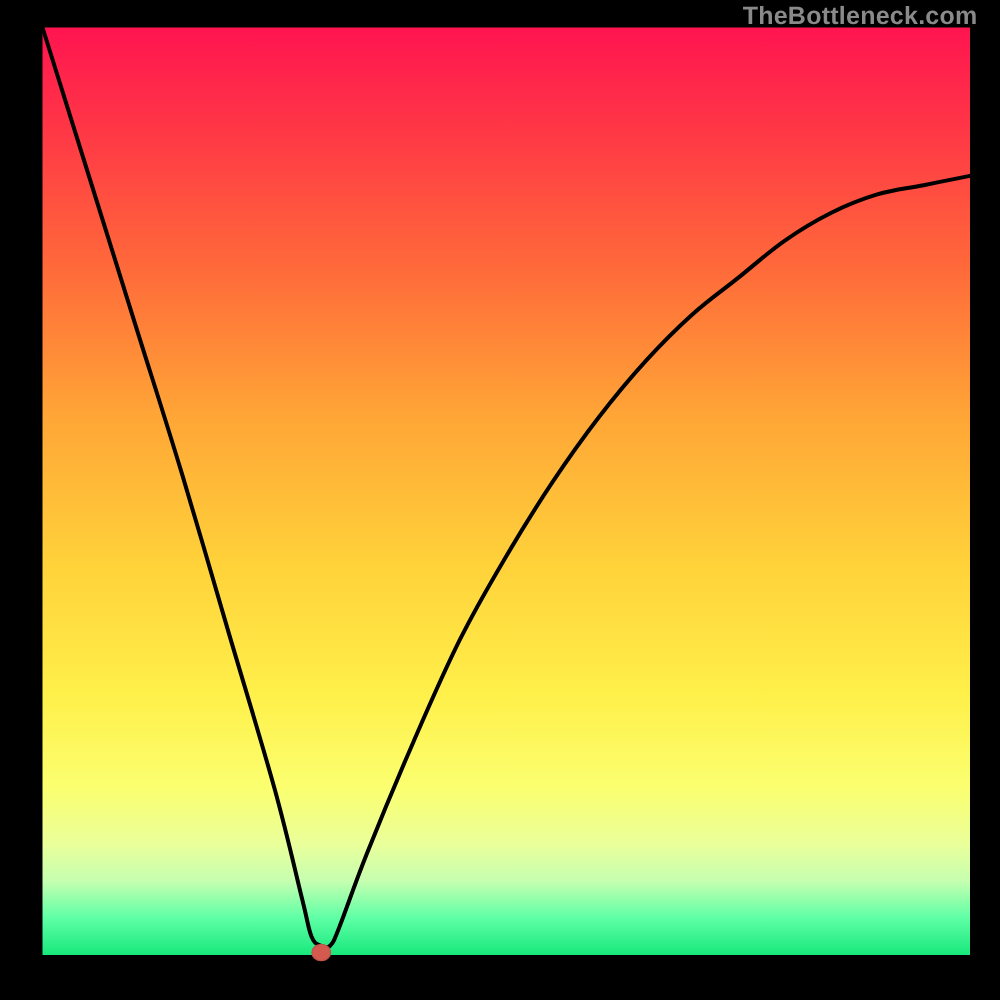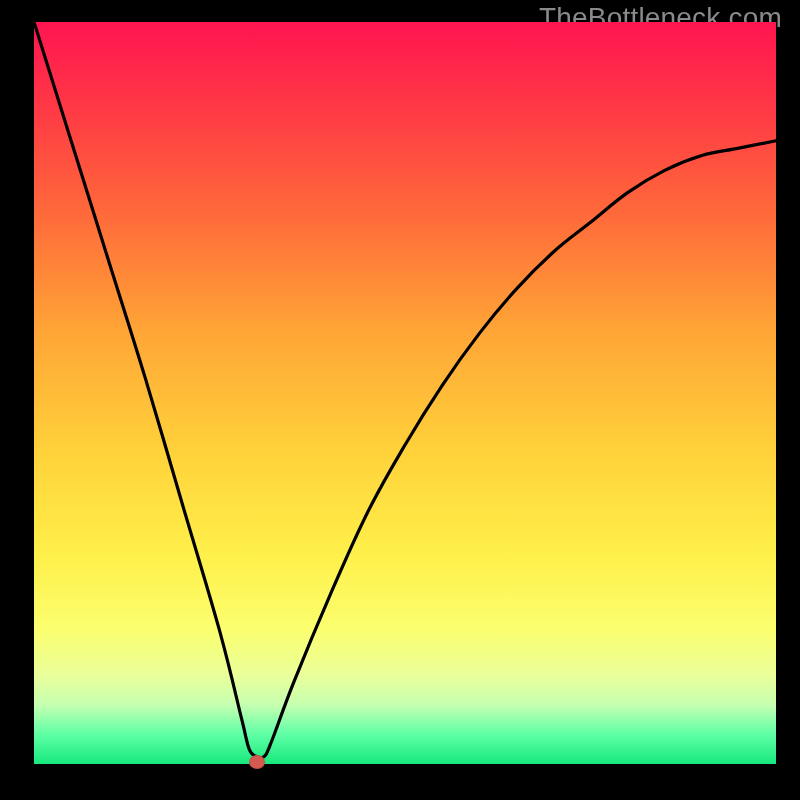--- a/index.html
+++ b/index.html
@@ -33,22 +33,22 @@
       #fbff70 82%,
       #eaff9a 88%,
       #c6ffb0 92%,
       #5fffa6 96%,
       #17e87c 100%);
   }
   .watermark {
     position: absolute;
     top: 2px;
     right: 18px;
-    font-size: 28px;
-    font-weight: 400;
+    font-size: 20px;
+    font-weight: 700;
     color: #8a8a8a;
     letter-spacing: 0.2px;
     user-select: none;
   }
   svg.curve {
     position: absolute;
     inset: 0;
     width: 100%;
     height: 100%;
     overflow: visible;

